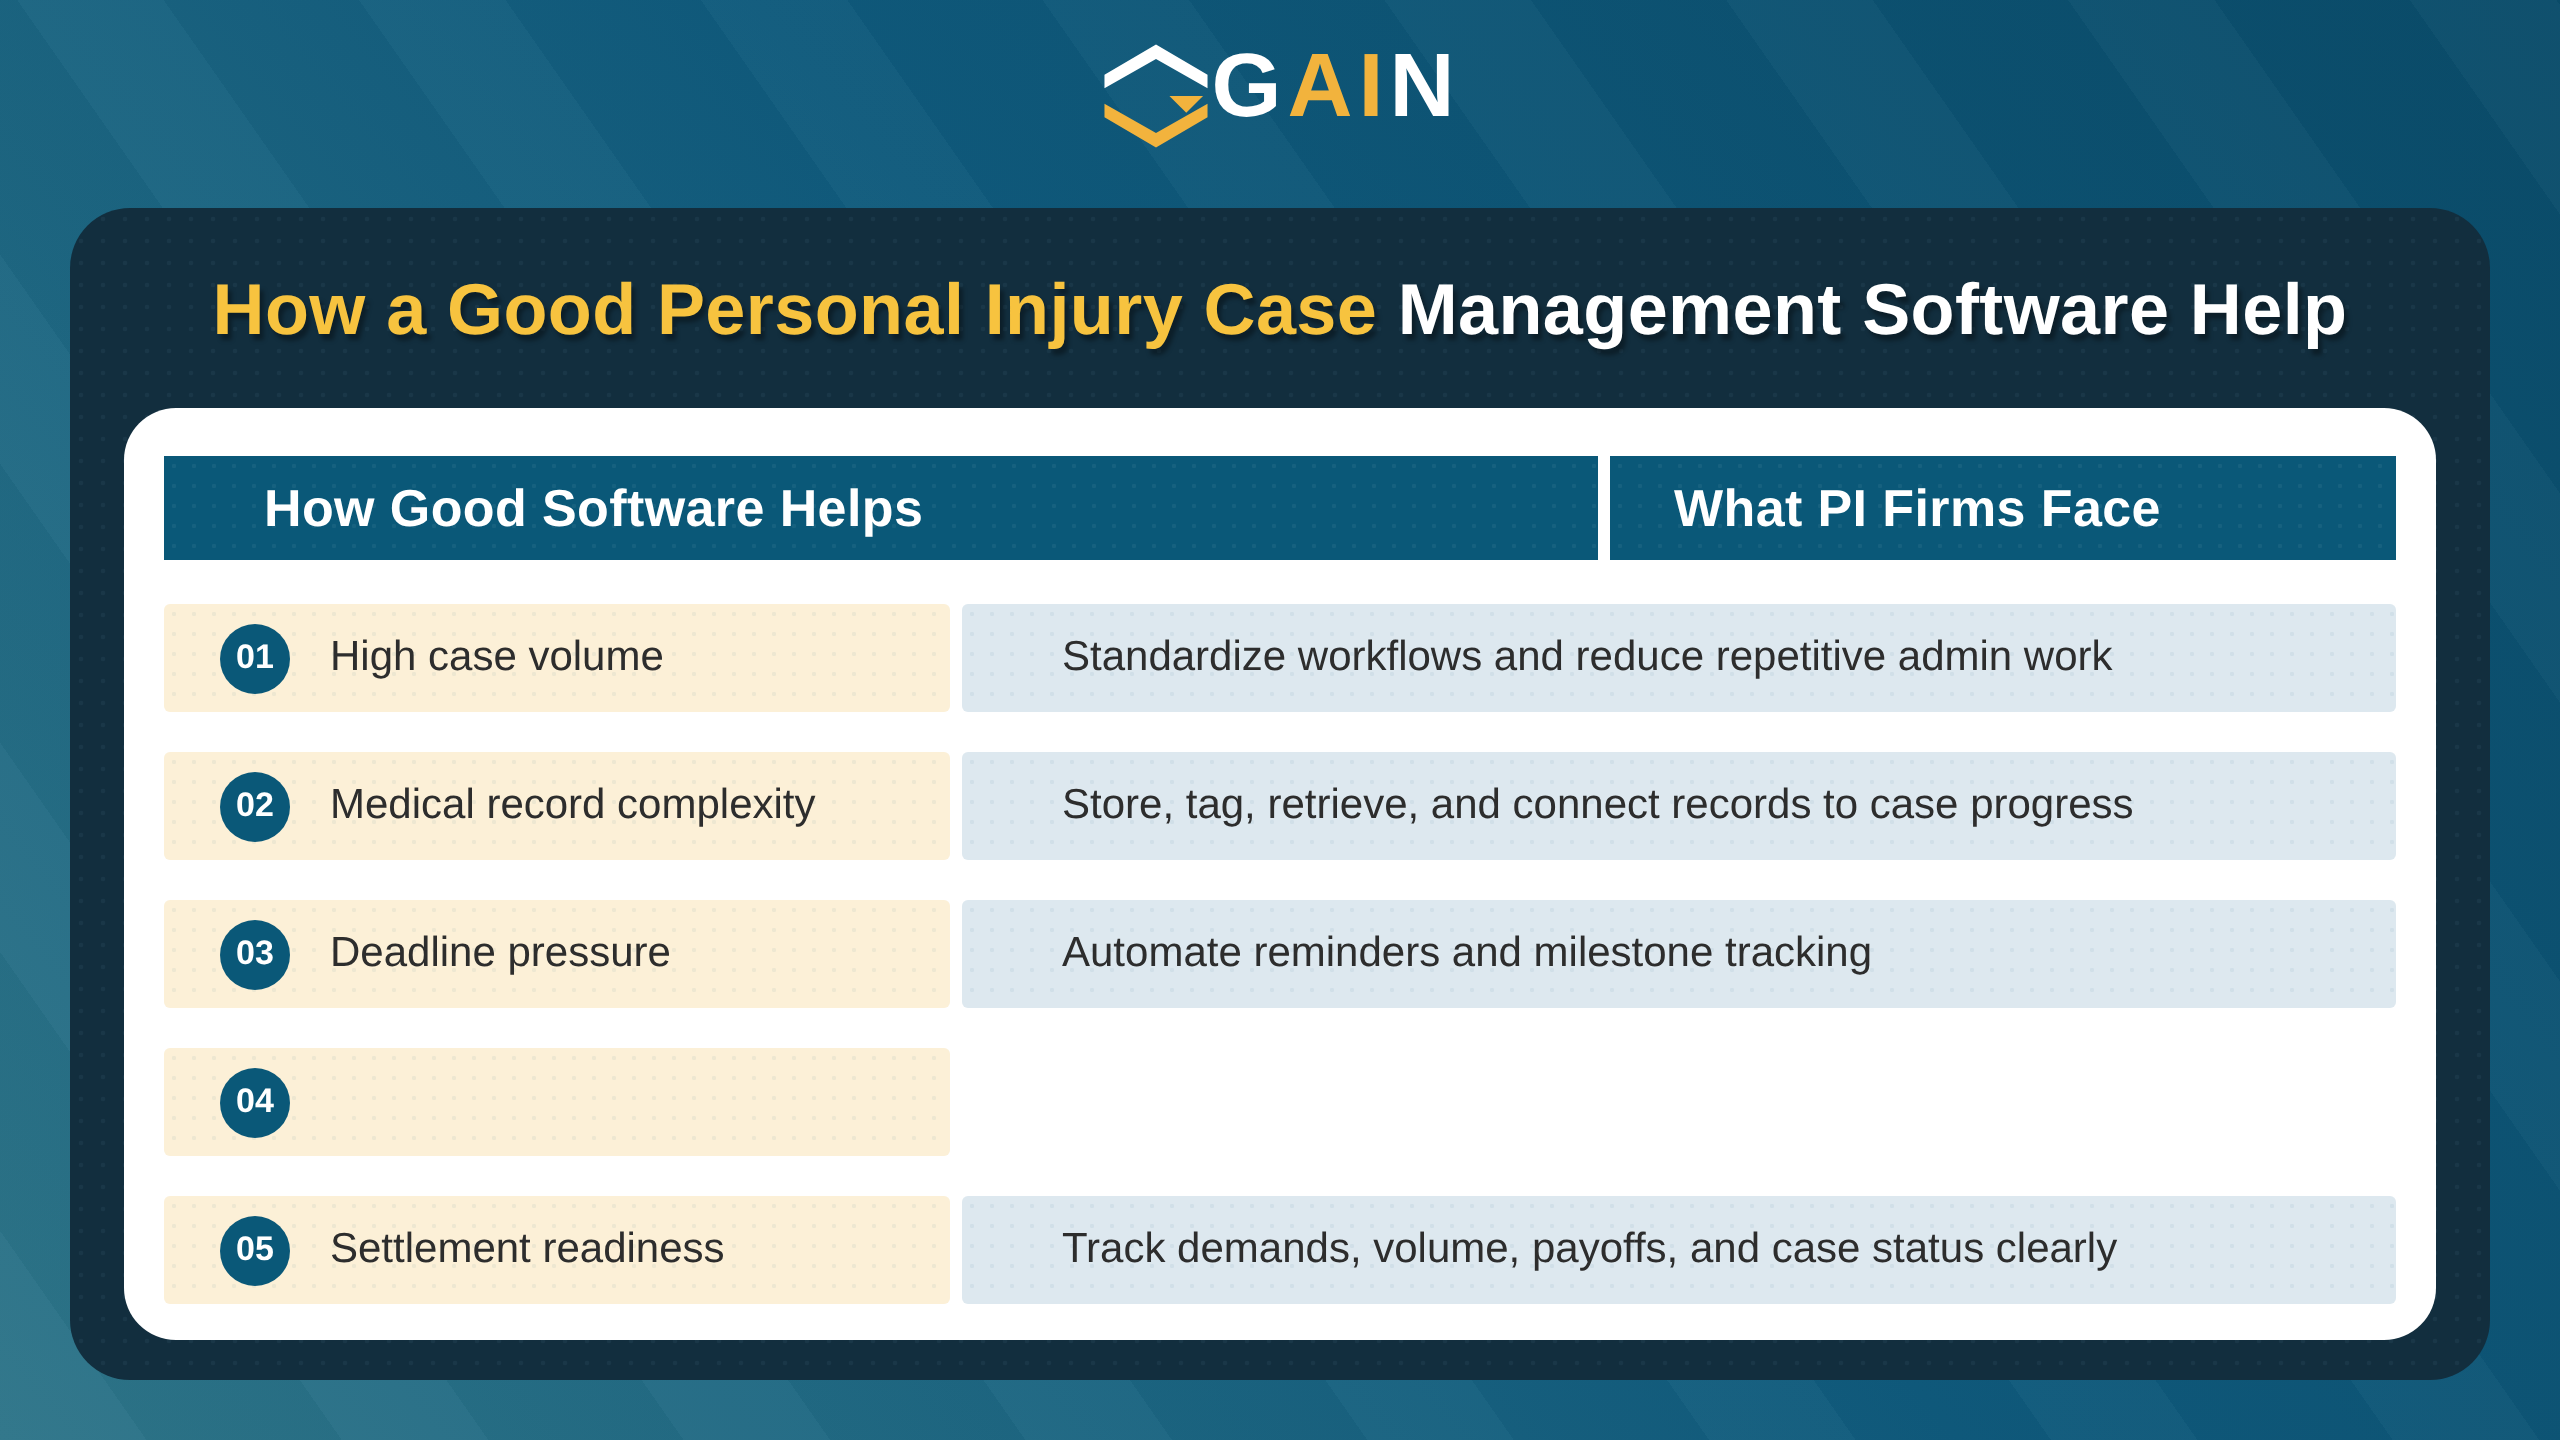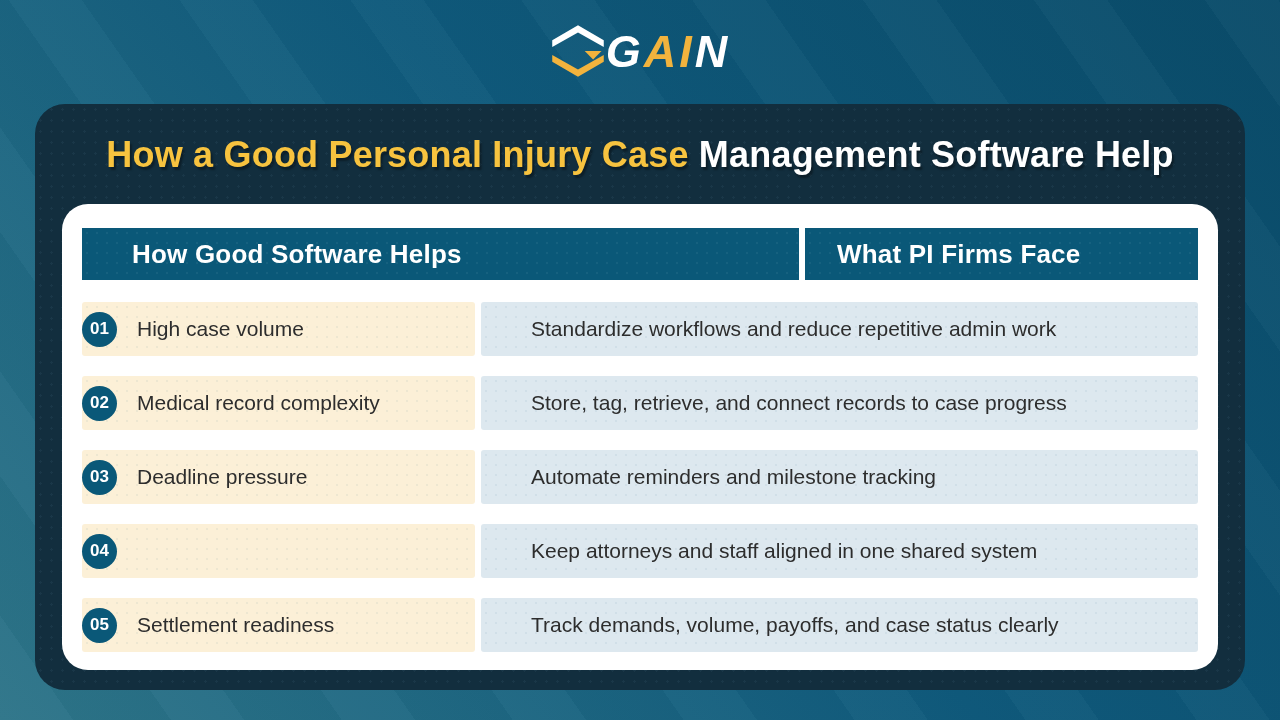--- a/index.html
+++ b/index.html
@@ -12,23 +12,22 @@
   .bg-texture {
     position: absolute; inset: 0;
     background:
       repeating-linear-gradient(55deg, rgba(255,255,255,0.025) 0 60px, rgba(0,0,0,0.02) 60px 140px);
     pointer-events: none;
   }
 
   
   .logo {
     position: absolute; top: 20px; left: 0; right: 0;
-    display: flex; align-items: center; justify-content: center; 
+    display: flex; align-items: flex-start; justify-content: center; 
     height: 62px;
-    font-style: italic;
   }
   .logo-mark { width: 56px; height: 56px; }
   .logo-text {
     font-size: 45px; font-weight: 600; letter-spacing: 3px;
     line-height: 1;
   }
   .logo-text .lt-white { color: #ffffff; }
   .logo-text .lt-yellow { color: #f2b33d; }
 
   
@@ -80,21 +79,21 @@
   .cell {
     display: flex; align-items: center;
     font-size: 21px; color: #2d2d2d;
     border-radius: 3px;
     background-size: 10px 10px;
   }
   .cell-challenge {
     width: 393px; flex: none;
     background-color: #fcf0d7;
     background-image: radial-gradient(circle, rgba(10,88,120,0.06) 1px, transparent 1.2px);
-    gap: 20px;
+    padding-left: 28px; gap: 20px;
   }
   .cell-solution {
     flex: 1;
     background-color: #dde8ef;
     background-image: radial-gradient(circle, rgba(10,88,120,0.06) 1px, transparent 1.2px);
     padding-left: 50px;
   }
   .badge {
     width: 35px; height: 35px; flex: none;
     border-radius: 50%;
@@ -160,23 +159,20 @@
         </div>
         <div class="cell cell-solution">
           <span>Automate reminders and milestone tracking</span>
         </div>
       </div>
 
       <div class="trow">
         <div class="cell cell-challenge">
           <span class="badge">04</span>
         </div>
-        <div class="cell cell-solution">
-          <span>Keep attorneys and staff aligned in one shared system</span>
-        </div>
       </div>
 
       <div class="trow">
         <div class="cell cell-challenge">
           <span class="badge">05</span>
           <span>Settlement readiness</span>
         </div>
         <div class="cell cell-solution">
           <span>Track demands, volume, payoffs, and case status clearly</span>
         </div>

